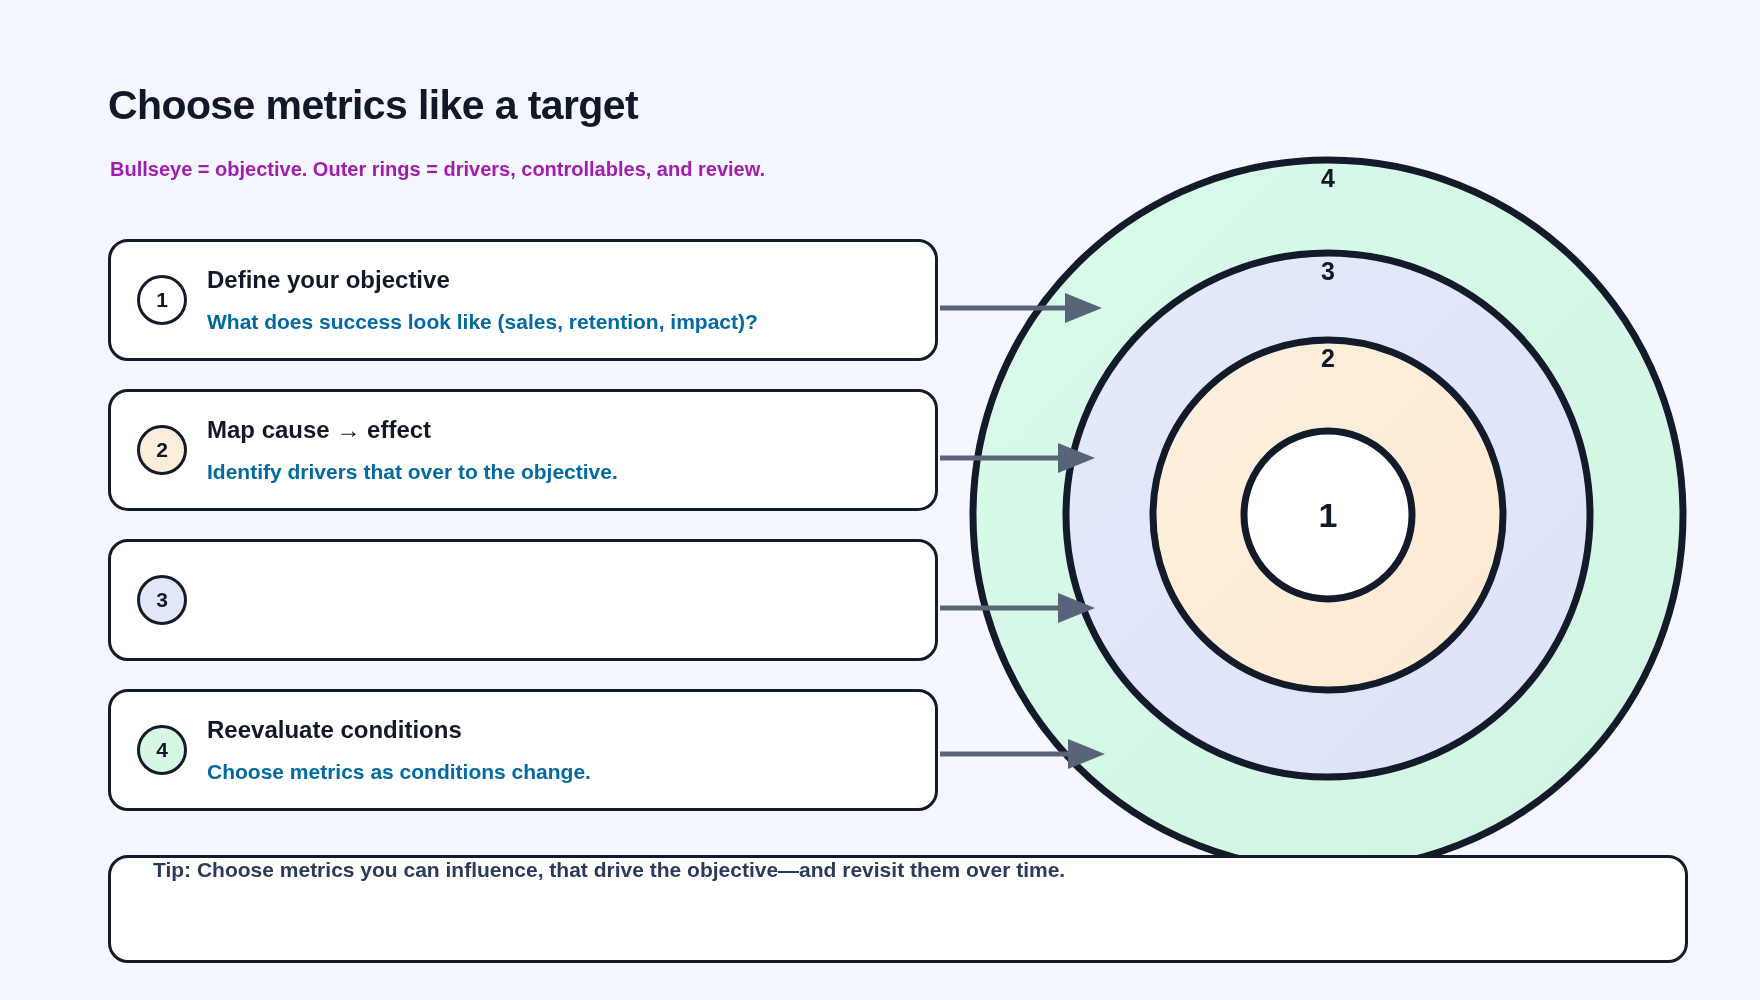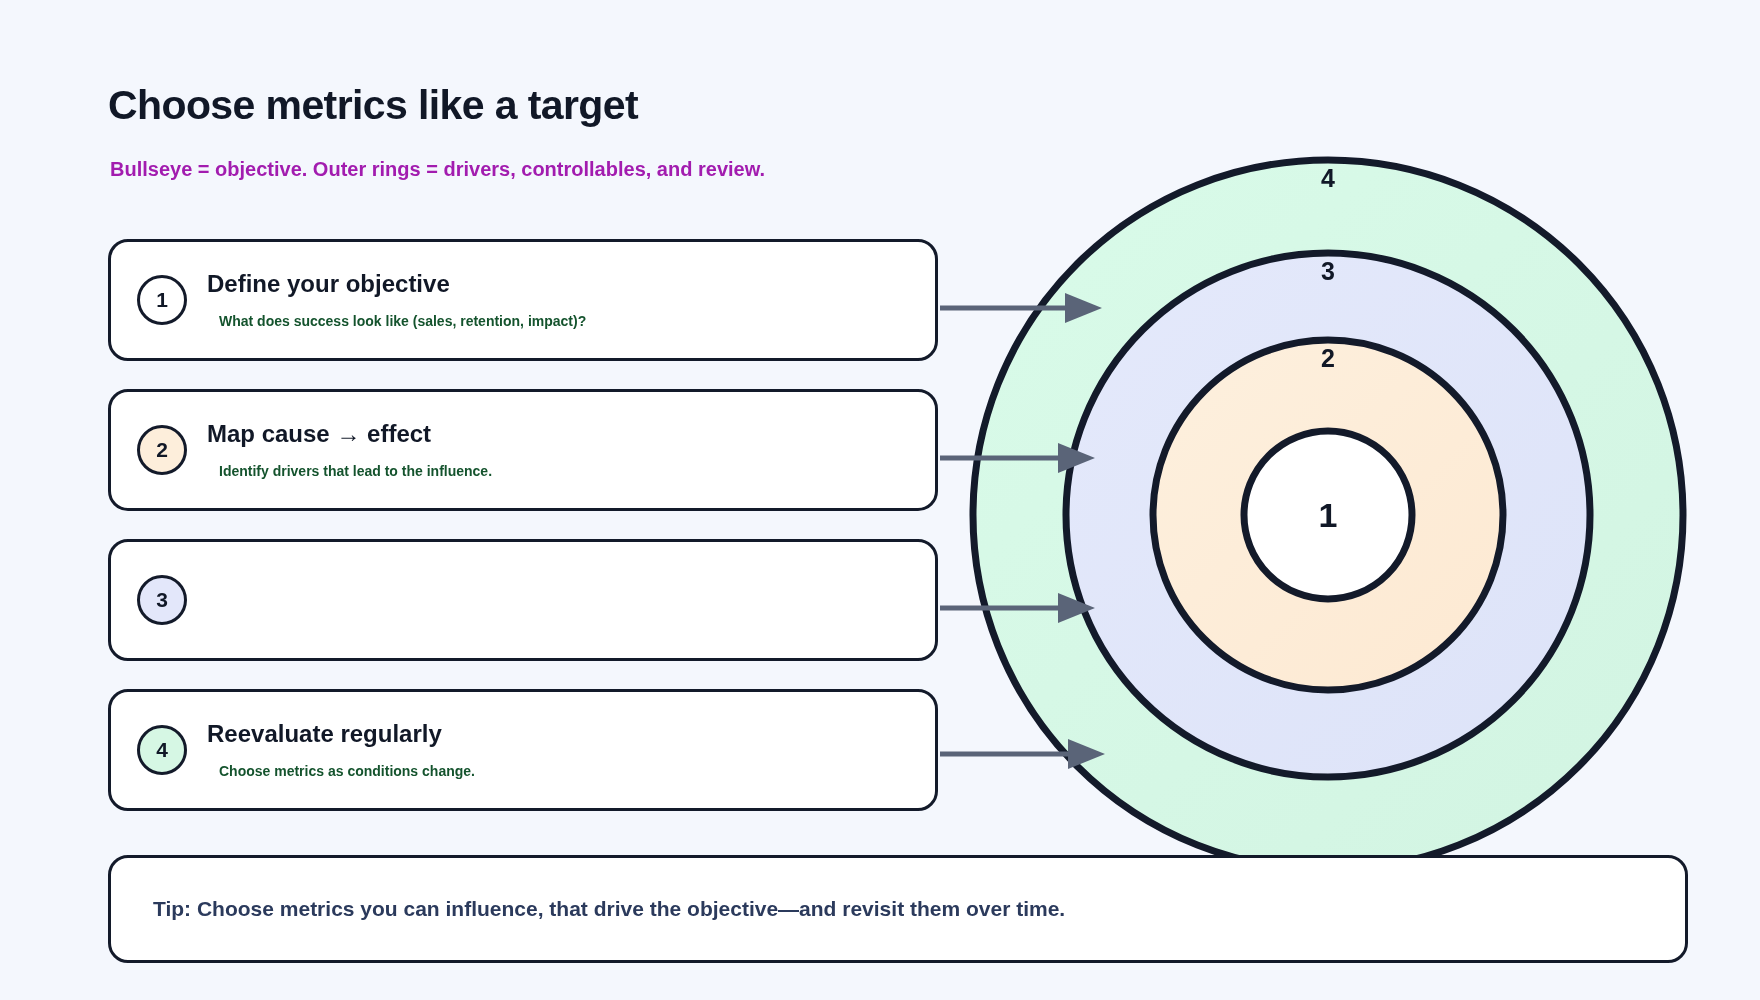--- a/index.html
+++ b/index.html
@@ -92,43 +92,41 @@
   }
   .step-text { display: flex; flex-direction: column; gap: 15px; }
   .step-title {
     font-size: 24px;
     font-weight: 700;
     color: #111827;
     line-height: 1.15;
     white-space: nowrap;
   }
   .step-desc {
-    font-size: 14px;
-    font-weight: 700;
-    color: #14532d;
+    font-size: 21px;
+    font-weight: 700;
+    color: #0369a1;
     line-height: 1.2;
     white-space: nowrap;
-    margin-left: 12px;
   }
 
   #card-1 { top: 239px; height: 122px; }
   #card-2 { top: 389px; height: 122px; }
   #card-3 { top: 539px; height: 122px; }
   #card-4 { top: 689px; height: 122px; }
 
   
   #tip-bar {
     position: absolute;
     left: 108px; top: 855px;
     width: 1580px; height: 108px;
     background: #ffffff;
     border: 3px solid #131a2a;
     border-radius: 20px;
     display: flex;
-    align-items: center;
     padding-left: 42px;
   }
   #tip-text {
     font-size: 21px;
     font-weight: 700;
     color: #2b3a5c;
     white-space: nowrap;
   }
 </style>
 </head>
@@ -188,34 +186,34 @@
     <div class="step-text">
       <div class="step-title">Define your objective</div>
       <div class="step-desc">What does success look like (sales, retention, impact)?</div>
     </div>
   </div>
 
   <div class="step-card" id="card-2">
     <div class="step-badge" style="background: rgb(253, 238, 219);">2</div>
     <div class="step-text">
       <div class="step-title">Map cause → effect</div>
-      <div class="step-desc">Identify drivers that lead to the influence.</div>
+      <div class="step-desc">Identify drivers that over to the objective.</div>
     </div>
   </div>
 
   <div class="step-card" id="card-3">
     <div class="step-badge" style="background: rgb(227, 231, 250);">3</div>
     <div class="step-text">
     </div>
   </div>
 
   <div class="step-card" id="card-4">
     <div class="step-badge" style="background: rgb(214, 247, 228);">4</div>
     <div class="step-text">
-      <div class="step-title">Reevaluate regularly</div>
+      <div class="step-title">Reevaluate conditions</div>
       <div class="step-desc">Choose metrics as conditions change.</div>
     </div>
   </div>
 
   <div id="tip-bar">
     <div id="tip-text">Tip: Choose metrics you can influence, that drive the objective—and revisit them over time.</div>
   </div>
 
 </div>
 

